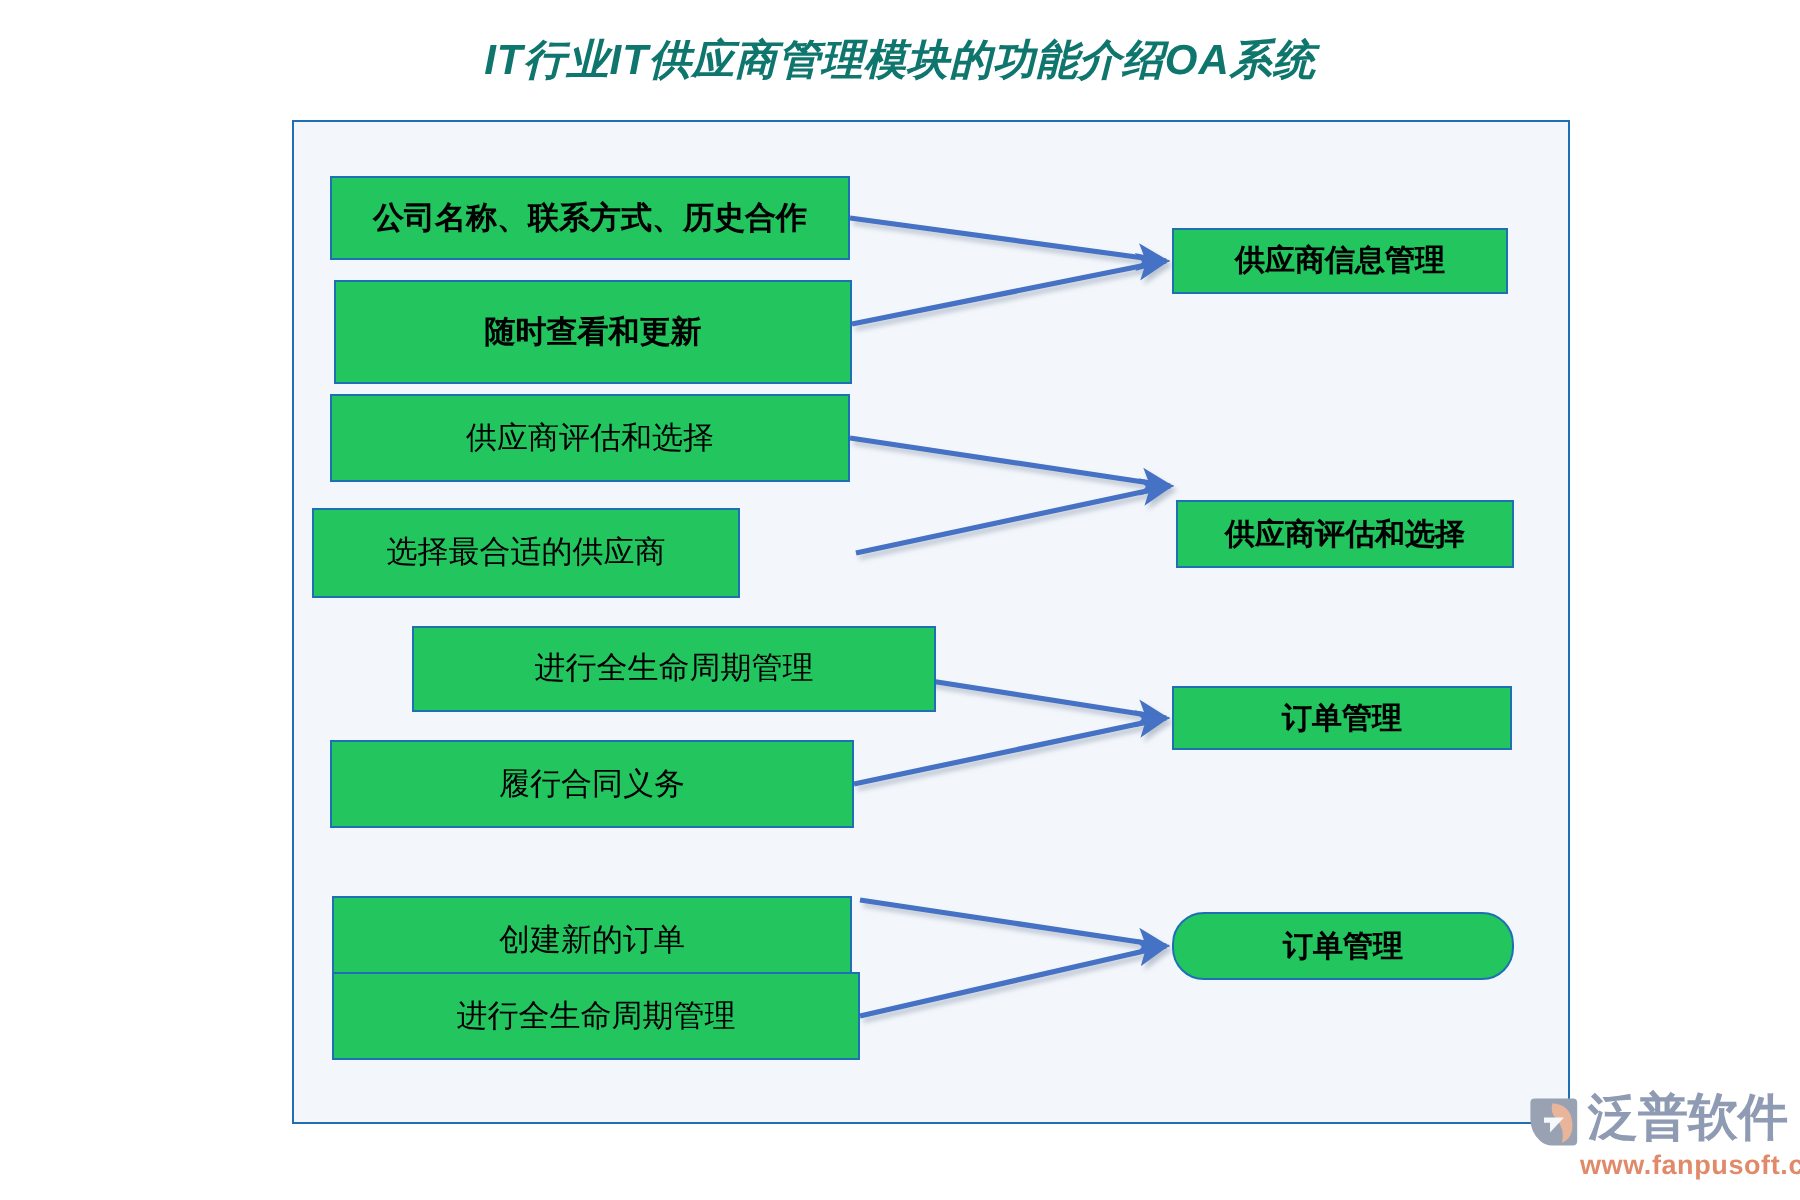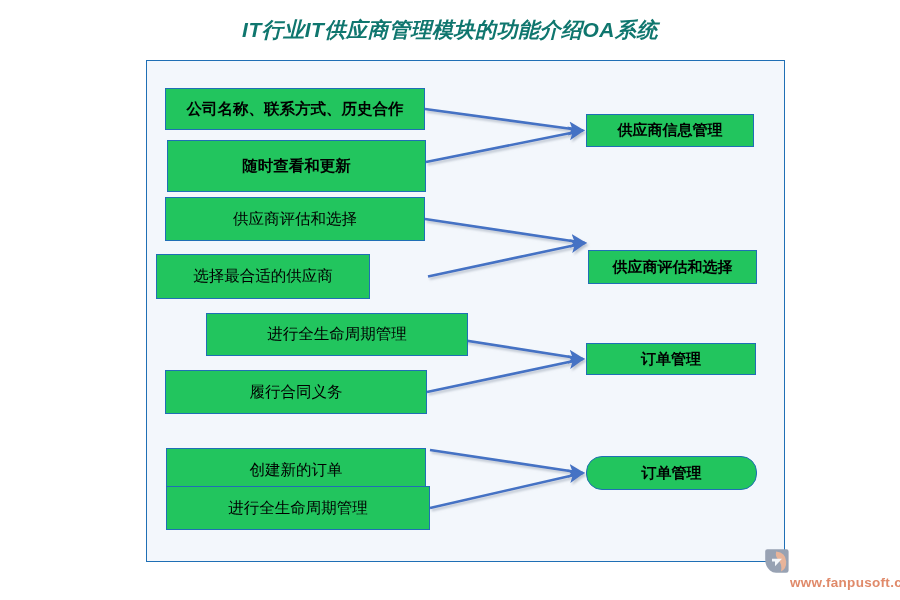--- a/index.html
+++ b/index.html
@@ -182,14 +182,15 @@
 
 <div class="logo">
   <svg class="logo-mark" viewBox="0 0 30 30" xmlns="http://www.w3.org/2000/svg">
     <path d="M3.2 4.2 Q3.2 2.2 5.4 2.2 L24.5 2.2 Q26.6 2.2 26.6 4.4
              L26.6 23.5 Q26.6 25.8 24.2 25.8 L14.0 25.8
              Q10.6 25.8 8.0 23.4 Q3.2 19.0 3.2 12.4 Z" fill="#98a2b3"></path>
     <path d="M14.2 4.6 Q23.6 5.4 24.2 14.6 Q24.6 22.0 19.0 24.4
              Q20.6 17.4 16.0 12.4 Q13.0 9.2 14.2 4.6 Z" fill="#e8b49a"></path>
     <path d="M10.0 11.8 L20.0 11.8 L13.0 19.2 L13.0 14.4 L10.0 14.4 Z" fill="#f4f7fb"></path>
   </svg>
+  <div class="logo-cn">泛普软件</div>
   <div class="logo-url">www.fanpusoft.com</div>
 </div>
 
 </body></html>

